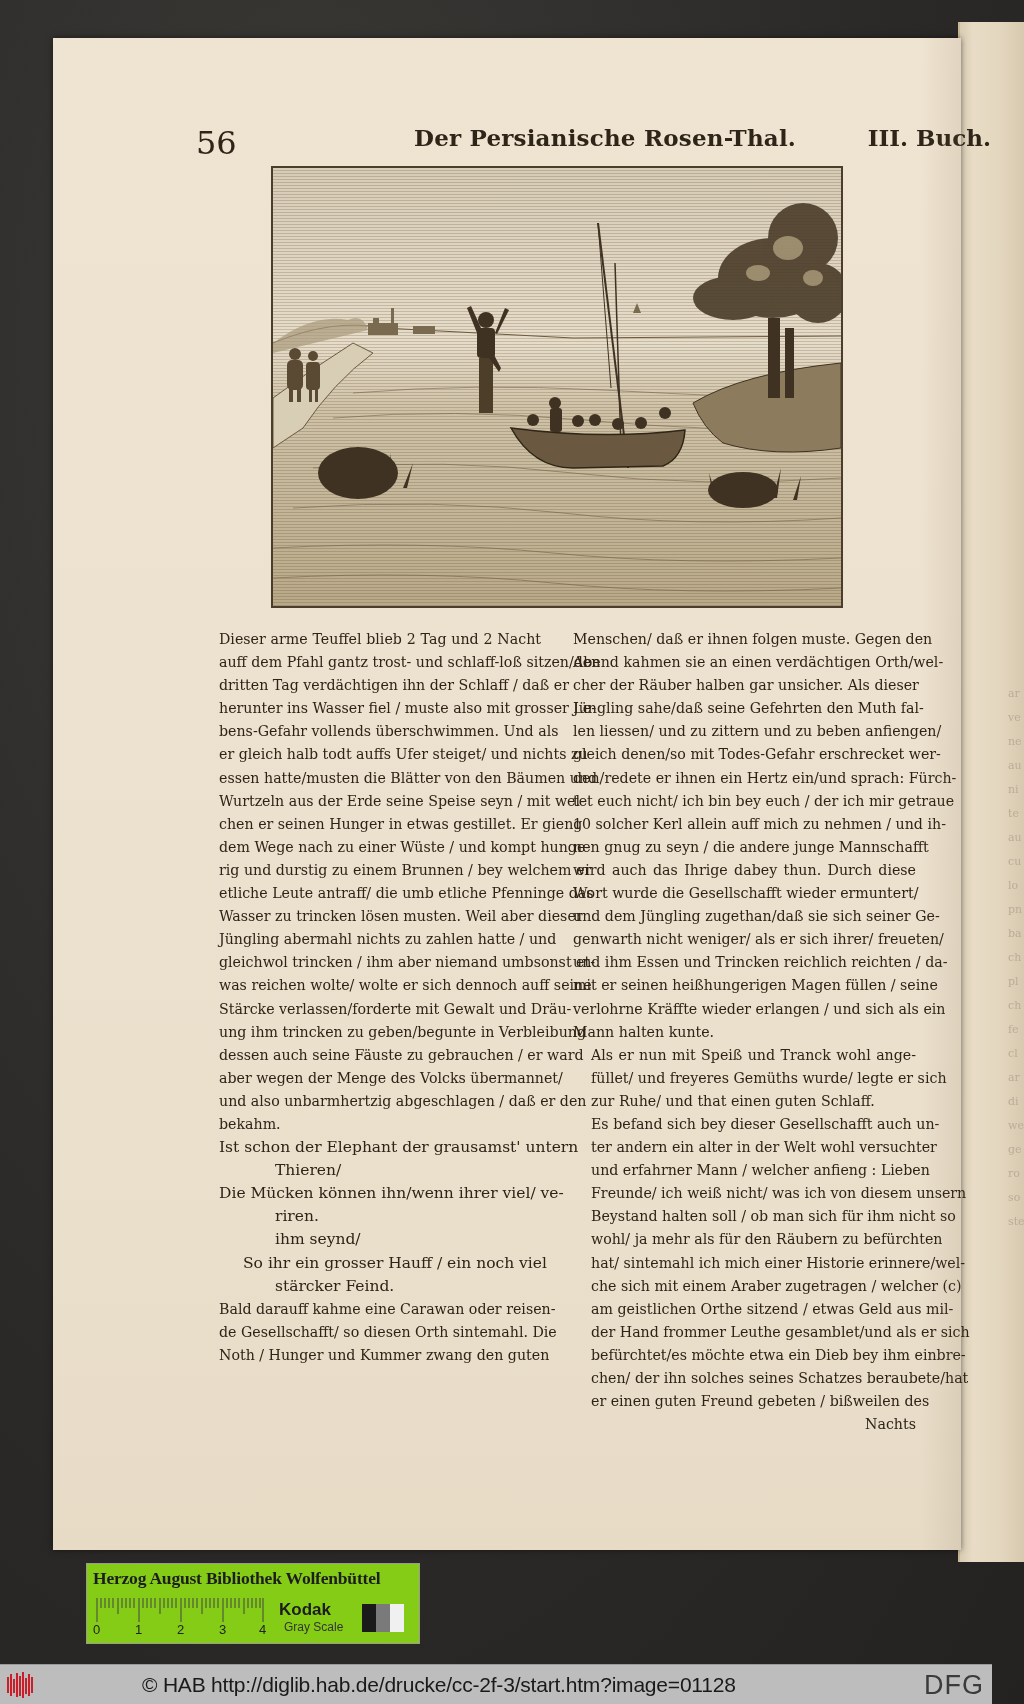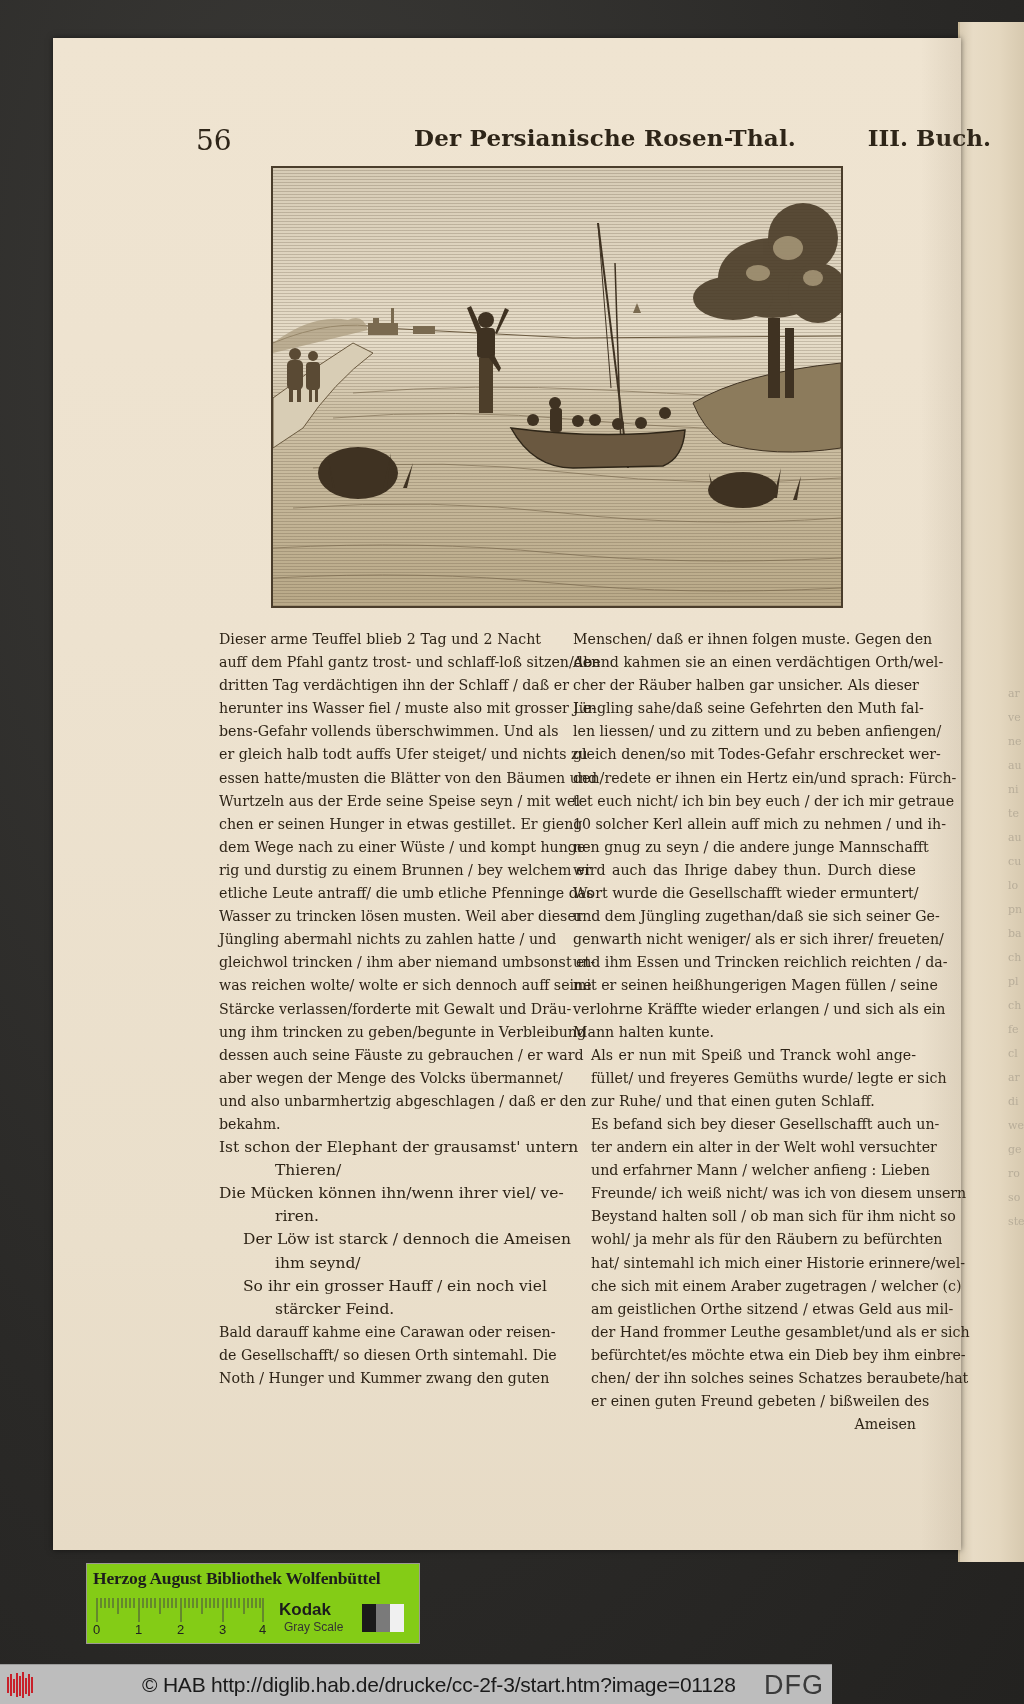--- a/index.html
+++ b/index.html
@@ -31,21 +31,21 @@
       box-shadow: 0 0 6px rgba(0,0,0,0.5);
     }
     .page::after {
       content: ""; position: absolute; right: 0; top: 0; width: 40px; height: 100%;
       background: linear-gradient(90deg, rgba(0,0,0,0) 0%, rgba(120,100,70,0.12) 100%);
     }
     .running-head {
       position: absolute; top: 82px; left: 143px; width: 795px; height: 40px;
       color: #2e2518; font-family: "DejaVu Serif", serif;
     }
-    .page-number { position: absolute; left: 0; top: 4px; font-size: 28px; }
+    .page-number { position: absolute; left: 0; top: 4px; font-size: 32px; }
     .book-title { position: absolute; left: 218px; top: 4px; font-size: 23px; font-weight: bold; letter-spacing: 0.2px; }
     .book-section { position: absolute; right: 0; top: 4px; font-size: 23px; font-weight: bold; }
 
     .engraving {
       position: absolute; left: 218px; top: 128px; width: 568px; height: 438px;
       border: 2px solid #4a3d2b;
       background:
         repeating-linear-gradient(0deg, rgba(80,65,45,0.22) 0px, rgba(80,65,45,0.22) 1px, transparent 1px, transparent 3px),
         linear-gradient(180deg, #d7ccb6 0%, #e6dcc8 40%, #cfc2a7 55%, #b9a988 100%);
       overflow: hidden;
@@ -83,21 +83,21 @@
     }
     .ruler { position: absolute; left: 8px; top: 30px; width: 170px; height: 30px; }
     .ruler-num { position: absolute; top: 58px; font-family: "Liberation Sans", sans-serif; font-size: 13px; color: #222; }
     .kodak { position: absolute; left: 192px; top: 36px; font-family: "Liberation Sans", sans-serif; font-weight: bold; font-size: 17px; color: #1c1c1c; }
     .kodak-sub { position: absolute; left: 197px; top: 56px; font-family: "Liberation Sans", sans-serif; font-size: 12px; color: #333; }
     .gray-scale { position: absolute; left: 275px; top: 40px; width: 42px; height: 28px; display: flex; }
     .gray-scale span { flex: 1; }
 
     
     .footer {
-      position: absolute; left: 0; top: 1664px; width: 832px; height: 40px;
+      position: absolute; left: 0; top: 1664px; width: 992px; height: 40px;
       background: #bdbdbd; border-top: 1px solid #9a9a9a;
     }
     .hab-logo { position: absolute; left: 6px; top: 6px; width: 28px; height: 28px; }
     .footer-text {
       position: absolute; left: 142px; top: 8px; font-family: "Liberation Sans", sans-serif;
       font-size: 21px; color: #1a1a1a; letter-spacing: -0.2px;
     }
     .dfg-logo {
       position: absolute; right: 8px; top: 5px; font-family: "Liberation Sans", sans-serif;
       font-weight: normal; font-size: 27px; color: #3b3b3b; letter-spacing: 1px;
@@ -254,21 +254,20 @@
       <span class="line">dessen auch seine Fäuste zu gebrauchen / er ward</span>
       <span class="line">aber wegen der Menge des Volcks übermannet/</span>
       <span class="line">und also unbarmhertzig abgeschlagen / daß er den</span>
       <span class="line last">bekahm.</span>
     </p>
     <div class="verse">
       <span class="line v-l1">Ist schon der Elephant der grausamst' untern</span>
       <span class="line v-cont">Thieren/</span>
       <span class="line v-l2">Die Mücken können ihn/wenn ihrer viel/ ve-</span>
       <span class="line v-cont">riren.</span>
-      <span class="line v-l3">Der Löw ist starck / dennoch die Ameisen</span>
       <span class="line v-cont">ihm seynd/</span>
       <span class="line v-l4">So ihr ein grosser Hauff / ein noch viel</span>
       <span class="line v-cont">stärcker Feind.</span>
     </div>
     <p class="para">
       <span class="line" style="text-indent:18px">Bald darauff kahme eine Carawan oder reisen-</span>
       <span class="line">de Gesellschafft/ so diesen Orth sintemahl.  Die</span>
       <span class="line">Noth / Hunger und Kummer zwang den guten</span>
     </p>
   </div>
@@ -307,21 +306,21 @@
       <span class="line">Beystand halten soll / ob man sich für ihm nicht so</span>
       <span class="line">wohl/ ja mehr als für den Räubern zu befürchten</span>
       <span class="line">hat/ sintemahl ich mich einer Historie erinnere/wel-</span>
       <span class="line">che sich mit einem Araber zugetragen / welcher (c)</span>
       <span class="line">am geistlichen Orthe sitzend / etwas Geld aus mil-</span>
       <span class="line">der Hand frommer Leuthe gesamblet/und als er sich</span>
       <span class="line">befürchtet/es möchte etwa ein Dieb bey ihm einbre-</span>
       <span class="line">chen/ der ihn solches seines Schatzes beraubete/hat</span>
       <span class="line">er einen guten Freund gebeten / bißweilen des</span>
     </p>
-    <span class="catchword">Ameisen</span>
+    <span class="catchword">Nachts</span>
   </div>
 </div>
 
 <div class="lib-card">
   <span class="lib-name">Herzog August Bibliothek Wolfenbüttel</span>
   <svg class="ruler" viewBox="0 0 170 30" width="170" height="30">
     <g stroke="#444" stroke-width="1">
       <line x1="2" y1="4" x2="2" y2="28"></line>
         <line x1="44" y1="4" x2="44" y2="28"></line>
       <line x1="86" y1="4" x2="86" y2="28"></line>

